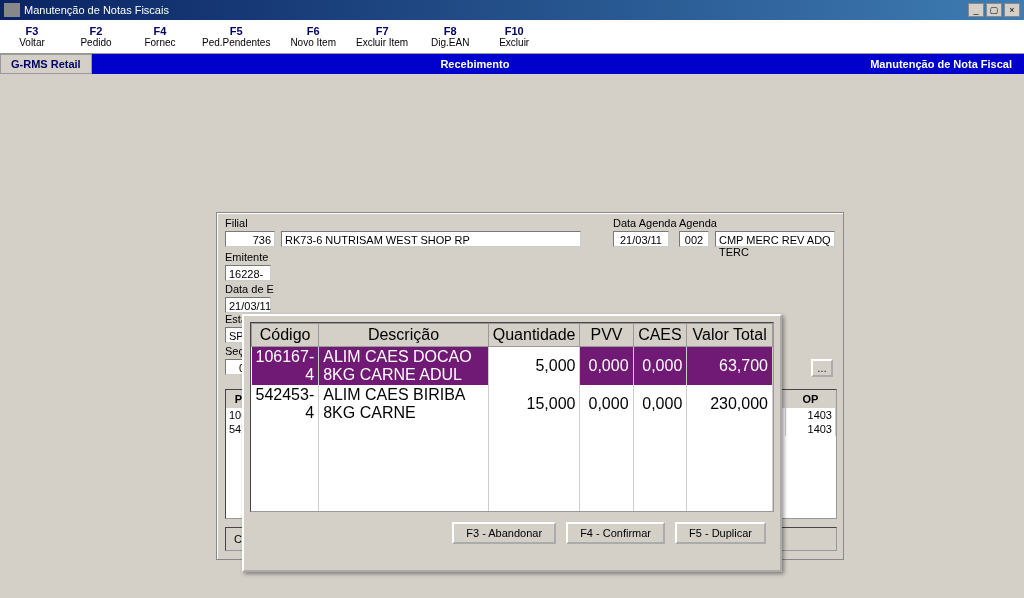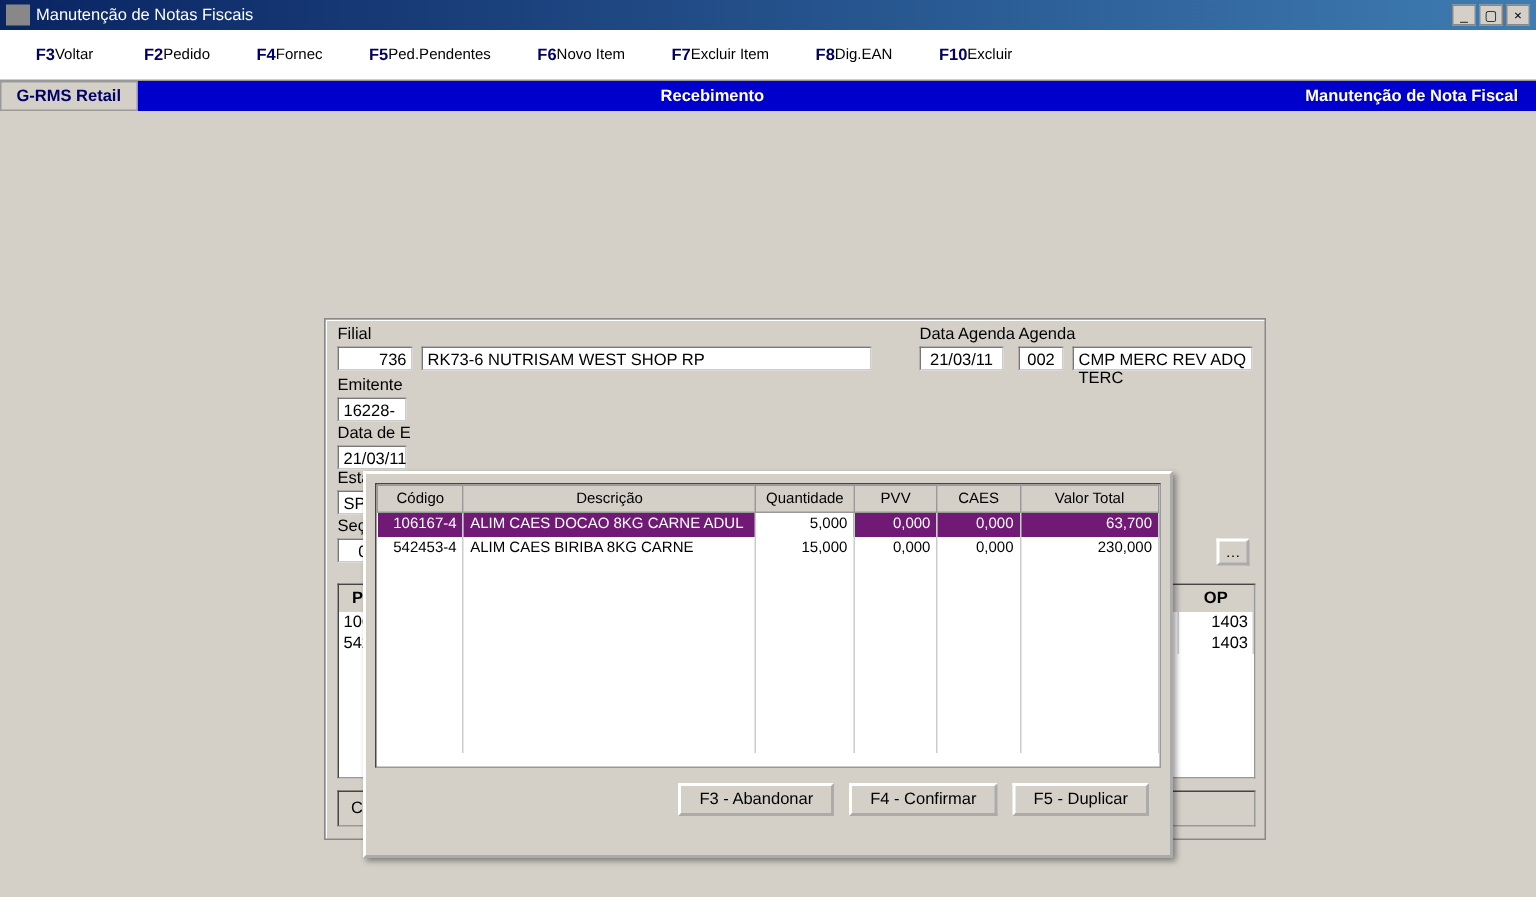--- a/index.html
+++ b/index.html
@@ -29,23 +29,23 @@
     display:flex; align-items:center; justify-content:center; font-size:9px; color:#000;
   }
   .fkey-bar {
     background:#fff;
     height: 34px;
     display:flex;
     align-items:stretch;
     border-bottom:1px solid #999;
   }
   .fkey {
-    display:flex; flex-direction:row; align-items:center; justify-content:center;
+    display:flex; flex-direction:column; align-items:center; justify-content:center;
     padding: 2px 10px; min-width: 64px;
-    color:#000066; font-weight:bold; font-size:11px;margin-left:11px;
+    color:#000066; font-weight:bold; font-size:11px;
   }
   .fkey .fnum { font-weight:bold; }
   .fkey .flbl { font-weight:normal; color:#000; font-size:10px; }
   .blue-bar {
     background:#0000cc; color:#fff; font-weight:bold;
     height: 20px; display:flex; align-items:center; font-size:11px;
   }
   .blue-bar .left { padding: 0 10px; background:#d4d0c8; color:#000066; height:100%; display:flex; align-items:center; border:1px solid #999; }
   .blue-bar .center { flex:1; text-align:center; }
   .blue-bar .right { padding: 0 12px; }
@@ -89,21 +89,21 @@
     background:#d4d0c8; border:2px outset #fff;
     box-shadow: 2px 2px 4px rgba(0,0,0,0.4);
   }
   .modal .modal-title {
     background: linear-gradient(to right, #0a2463, #3e6bb1);
     color:#fff; font-weight:bold; padding:3px 6px; font-size:11px;
   }
   .modal-table-wrap {
     margin:6px; background:#fff; border:1px inset #999; height:190px; overflow:hidden;
   }
-  .mtable { width:100%; border-collapse:collapse; font-size:10px; }
+  .mtable { width:100%; border-collapse:collapse; font-size:16px; }
   .mtable th {
     background:#d4d0c8; border:1px solid #999; padding:2px 4px; font-weight:normal;
     height:18px;
   }
   .mtable td {
     border-right:1px solid #ccc; padding:1px 4px; height:16px;
   }
   .mtable tr.selected td { background:#701a75; color:#fff; }
   .mtable tr.selected td.editcell { background:#fff; color:#000; }
   .mtable .num { text-align:right; }

